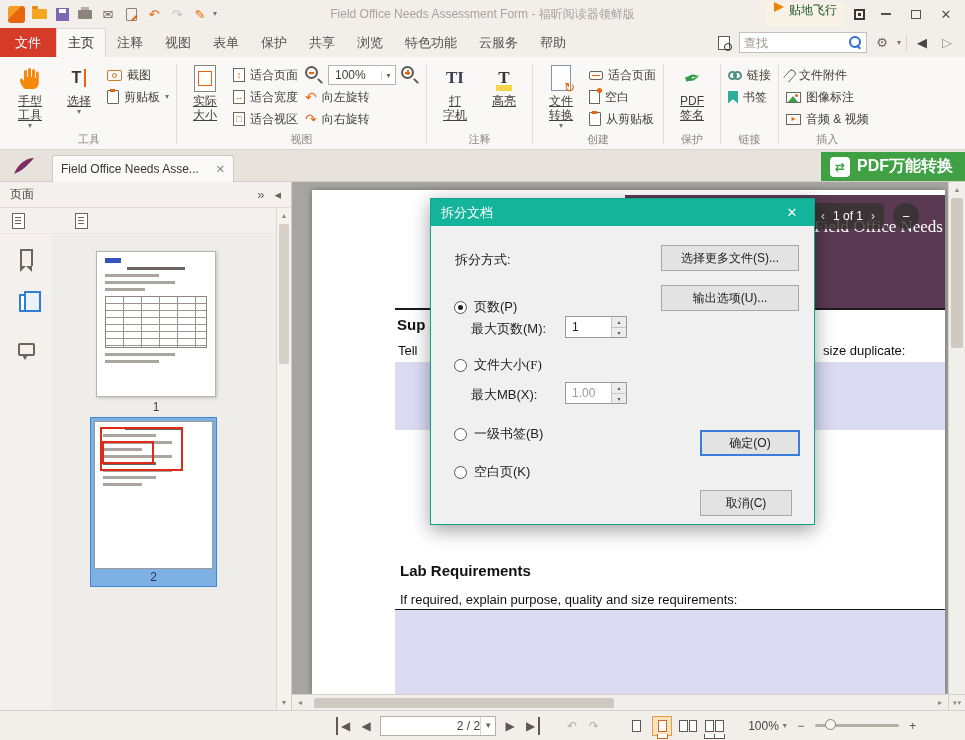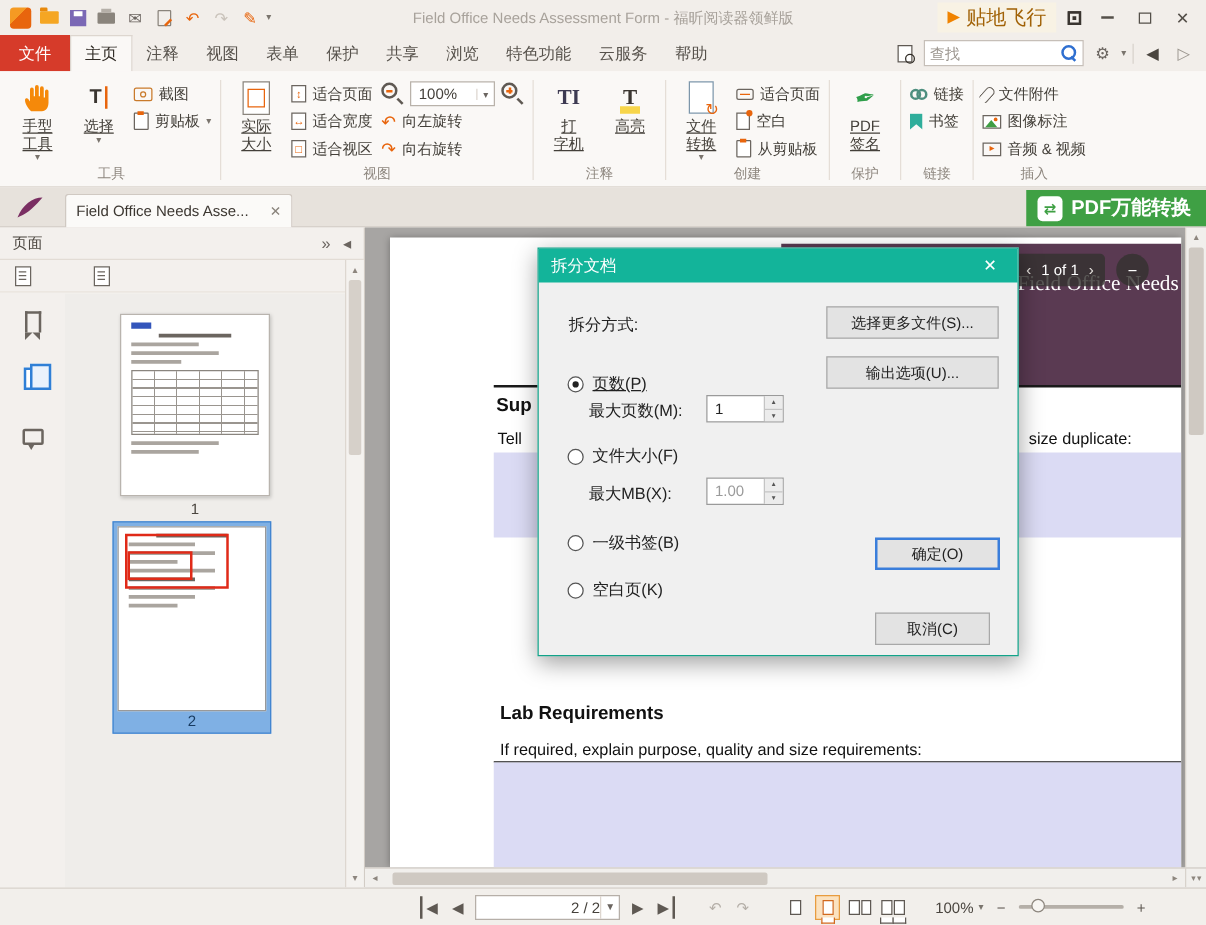--- a/index.html
+++ b/index.html
@@ -20,21 +20,21 @@
 .ic-folder::before{content:"";position:absolute;top:-3px;left:0;width:6px;height:3px;background:#e8890c;border-radius:1px 1px 0 0;}
 .ic-save{width:13px;height:13px;background:#7b68b5;position:relative;}
 .ic-save::before{content:"";position:absolute;top:1px;left:3px;width:7px;height:4px;background:#fff;}
 .ic-print{width:14px;height:9px;background:#8a847c;border-radius:1px;position:relative;}
 .ic-print::before{content:"";position:absolute;top:-3px;left:3px;width:8px;height:3px;background:#b5afa8;}
 .ic-clipedit{width:11px;height:13px;border:1.5px solid #8a847c;border-radius:1px;position:relative;}
 .ic-clipedit::after{content:"";position:absolute;right:-2px;bottom:1px;width:7px;height:2px;background:#e8650d;transform:rotate(-45deg);}
 .caret{font-size:8px;color:#7a746d;line-height:8px;}
 .title-text{position:absolute;left:0;right:0;text-align:center;color:#a8a29b;font-size:12px;pointer-events:none;}
 .tb-right{margin-left:auto;display:flex;align-items:center;gap:4px;z-index:2;}
-.plugin-chip{display:flex;align-items:center;gap:5px;background:#f8f2e4;height:24px;padding:0 8px;color:#a16207;font-size:16px;}
+.plugin-chip{display:flex;align-items:flex-start;gap:5px;background:#f8f2e4;height:24px;padding:0 8px;color:#14532d;font-size:12px;}
 .ic-plane{width:0;height:0;border-left:10px solid #f08300;border-top:5px solid transparent;border-bottom:5px solid transparent;}
 .ic-grid{width:11px;height:11px;background:#3a3530;box-shadow:inset 0 0 0 1px #3a3530;position:relative;}
 .ic-grid::before{content:"";position:absolute;inset:2px;background:#f2eeea;}
 .ic-grid::after{content:"";position:absolute;inset:4px;background:#3a3530;}
 .winbtn{width:26px;height:22px;display:flex;align-items:center;justify-content:center;color:#55504a;}
 .w-min{width:10px;height:2px;background:#55504a;}
 .w-max{width:10px;height:9px;border:1.5px solid #55504a;}
 
 
 .tabrow{position:absolute;top:28px;left:0;right:0;height:29px;background:#f2eeea;display:flex;align-items:stretch;}
@@ -663,34 +663,34 @@
 
   <div class="dialog">
     <div class="dlg-title">
       <span>拆分文档</span>
       <span class="dlg-close">✕</span>
     </div>
     <div class="dlg-label" style="left:24px;top:52px;">拆分方式:</div>
     <button class="dlg-btn" style="left:230px;top:46px;">选择更多文件(S)...</button>
     <button class="dlg-btn" style="left:230px;top:86px;">输出选项(U)...</button>
 
-    <div class="radio" style="left:23px;top:99px;text-decoration:underline;">
+    <div class="radio" style="left:23px;top:99px;">
       <i class="rdot on"></i>
       <span>页数(P)</span>
     </div>
     <div class="dlg-label" style="left:40px;top:121px;">最大页数(M):</div>
     <div class="spin" style="left:134px;top:117px;">
       <span class="val">1</span>
       <span class="ud">
         <span>▴</span>
         <span>▾</span>
       </span>
     </div>
 
-    <div class="radio" style="left:23px;top:157px;">
+    <div class="radio" style="left:23px;top:157px;font-family:Liberation Serif, serif;">
       <i class="rdot"></i>
       <span>文件大小(F)</span>
     </div>
     <div class="dlg-label" style="left:40px;top:187px;">最大MB(X):</div>
     <div class="spin disabled" style="left:134px;top:183px;">
       <span class="val">1.00</span>
       <span class="ud">
         <span>▴</span>
         <span>▾</span>
       </span>

